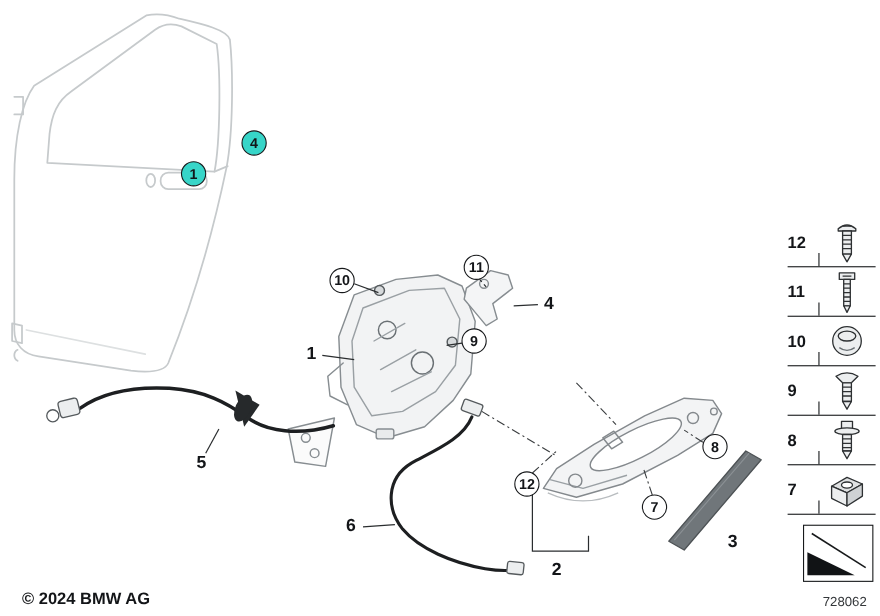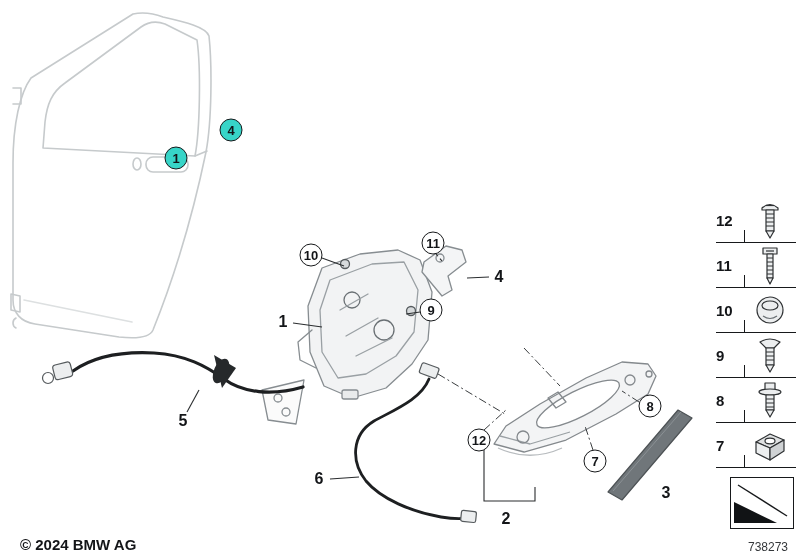--- a/index.html
+++ b/index.html
@@ -218,14 +218,14 @@
 
     <div class="wedgebox">
       <svg width="61" height="49" viewBox="0 0 61 49">
         <line x1="7" y1="7" x2="56" y2="38" stroke="#17191b" stroke-width="1.4"></line>
         <path d="M3 45 L46 45 L3 24 Z" fill="#111315"></path>
       </svg>
     </div>
   </div>
 
   <div class="footer-copyright">© 2024 BMW AG</div>
-  <div class="footer-number">738273</div>
+  <div class="footer-number">728062</div>
 </div>
 
 </body></html>

